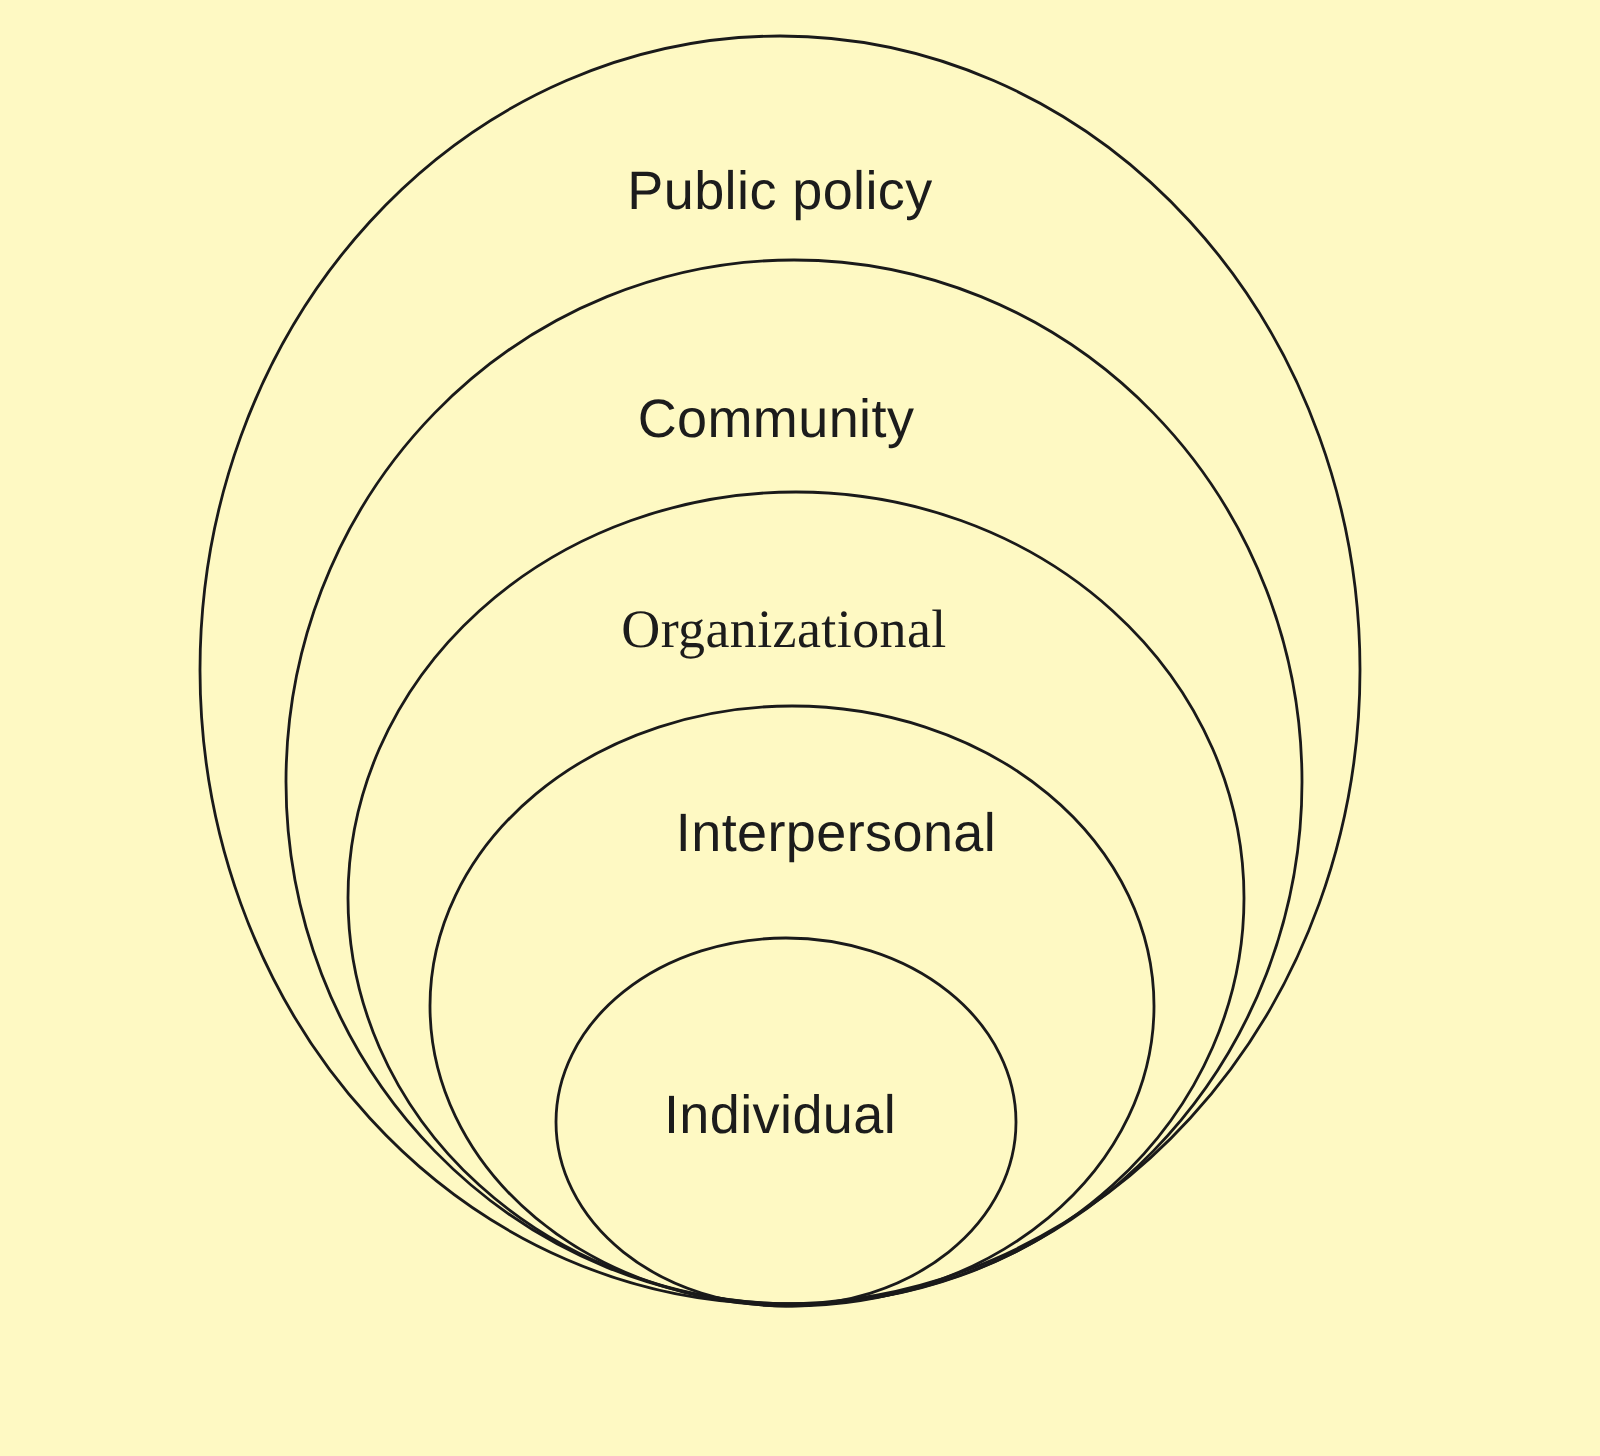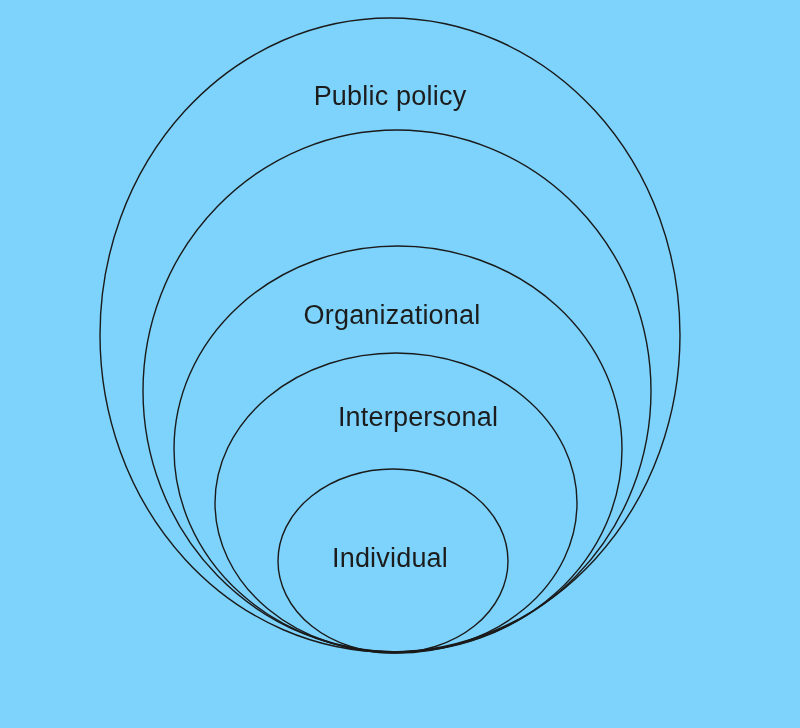--- a/index.html
+++ b/index.html
@@ -4,21 +4,21 @@
 <style>
   html, body {
     margin: 0;
     padding: 0;
     background: #ffffff;
   }
   .canvas {
     position: relative;
     width: 800px;
     height: 728px;
-    background: #7dd3fc;
+    background: #fef9c3;
     overflow: hidden;
     font-family: "Liberation Sans", sans-serif;
   }
   .canvas svg {
     position: absolute;
     left: 0;
     top: 0;
   }
   .ring {
     fill: none;
@@ -41,19 +41,20 @@
   <svg width="800" height="728" viewBox="0 0 800 728">
     <ellipse class="ring" cx="390" cy="335" rx="290" ry="317"></ellipse>
     <ellipse class="ring" cx="397" cy="391" rx="254" ry="261"></ellipse>
     <ellipse class="ring" cx="398" cy="449" rx="224" ry="203"></ellipse>
     <ellipse class="ring" cx="396" cy="503" rx="181" ry="150"></ellipse>
     <ellipse class="ring" cx="393" cy="561" rx="115" ry="92"></ellipse>
   </svg>
 
   <div class="level-label" style="left:390px; top:96px;">Public policy</div>
 
+  <div class="level-label" style="left:388px; top:210px;">Community</div>
 
-  <div class="level-label" style="left:392px; top:315px;">Organizational</div>
+  <div class="level-label" style="left:392px; top:315px;font-family:Liberation Serif, serif;">Organizational</div>
 
   <div class="level-label" style="left:394px; top:417px;margin-left:24px;">Interpersonal</div>
 
   <div class="level-label" style="left:390px; top:558px;">Individual</div>
 </div>
 
 </body></html>

